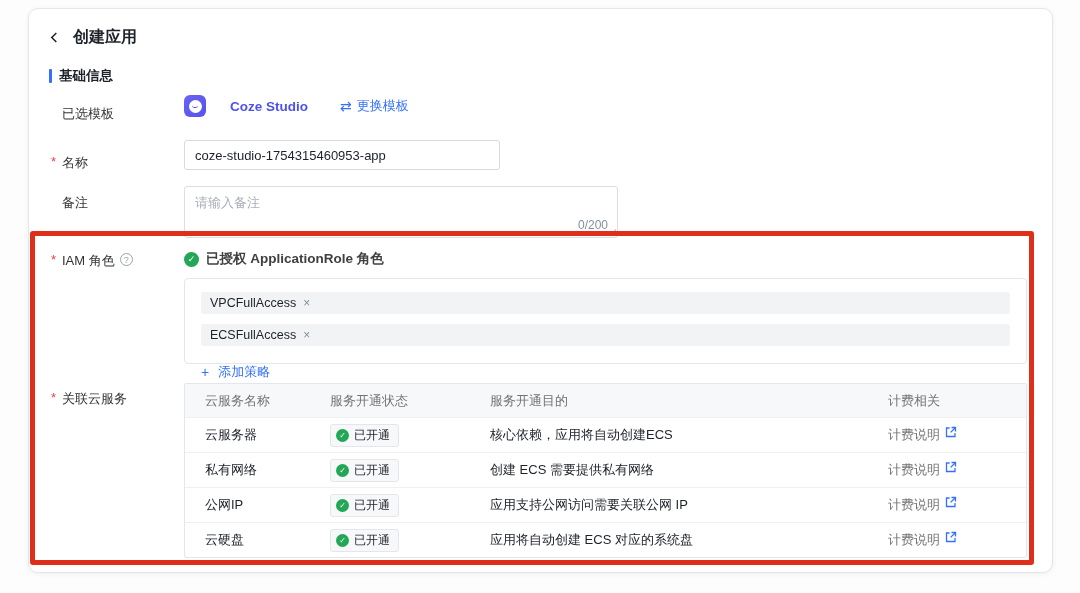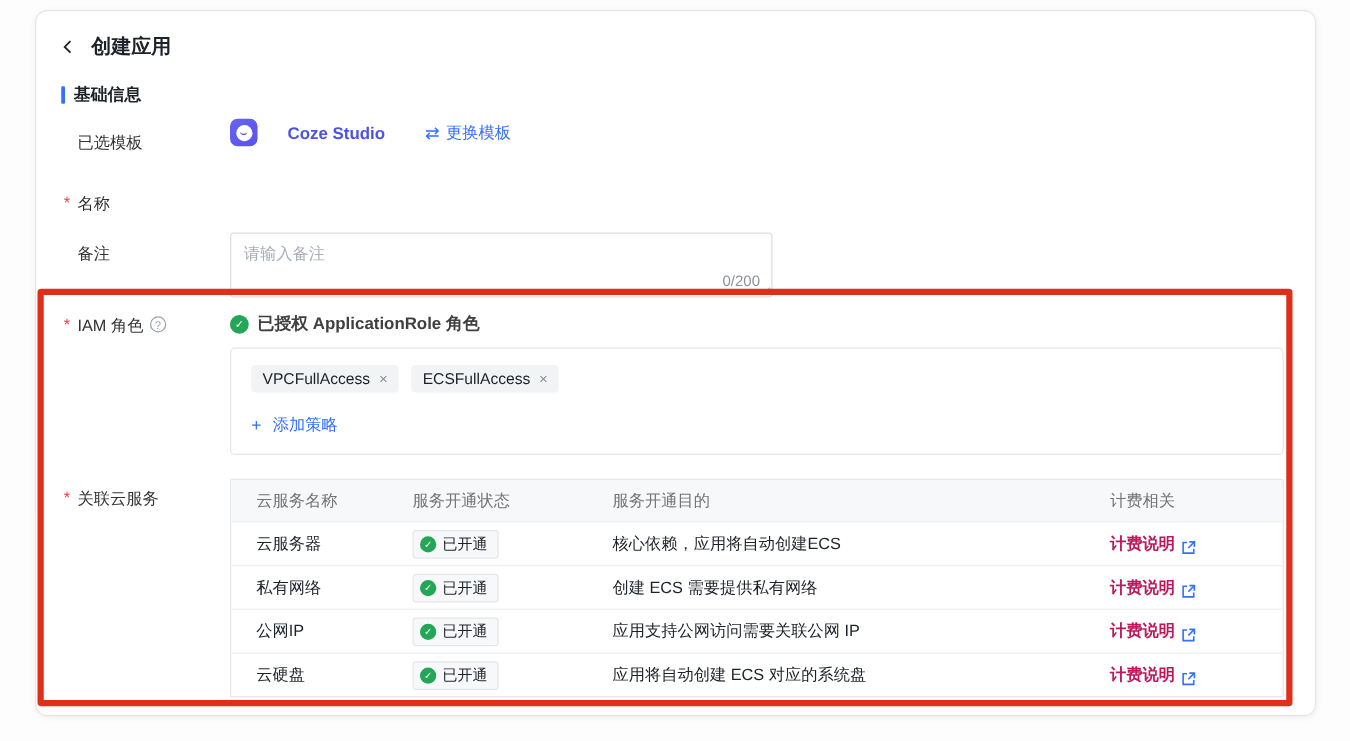--- a/index.html
+++ b/index.html
@@ -56,41 +56,41 @@
   
   .iam-label { top:243px; }
   .iam-status { position:absolute; left:155px; top:241px; display:flex; align-items:center; gap:7px; }
   .chk { border-radius:50%; background:#23a757; color:#fff; display:inline-flex;
          align-items:center; justify-content:center; }
   .chk-lg { width:15px; height:15px; font-size:9px; }
   .chk-sm { width:13px; height:13px; font-size:8px; }
   .iam-status-txt { font-size:13.5px; font-weight:bold; color:#404040; }
   .tagbox { position:absolute; left:155px; top:269px; width:843px; height:86px;
             border:1px solid #e5e6eb; border-radius:4px; background:#fff; padding:13px 16px; }
-  .tags { display:flex; gap:10px; }
+  .tags { display:flex; gap:10px;flex-direction:column; }
   .tag { display:inline-flex; align-items:center; gap:7px; background:#f2f3f5; border-radius:3px;
          padding:4px 9px; font-size:12.5px; color:#1d2129; }
   .tag-x { color:#86909c; font-size:12px; cursor:pointer; line-height:1; }
   .addpol { display:flex; align-items:center; gap:9px; color:#3370ff; font-size:13px;
             margin-top:17px; cursor:pointer; width:max-content; }
   .addpol .plus { font-size:14px; line-height:1; }
 
   
   .svc-label { top:381px; }
   .tbl { position:absolute; left:155px; top:374px; width:843px; border:1px solid #e5e6eb;
          border-radius:2px; background:#fff; font-size:13px; color:#1d2129; overflow:hidden; }
   .tr { display:flex; align-items:center; height:35px; border-top:1px solid #eef0f2; }
   .thead { height:33px; background:#f7f8fa; border-top:none; font-weight:500; color:#737373; }
   .c1 { width:145px; padding-left:20px; }
   .c2 { width:160px; }
   .c3 { flex:1; }
   .c4 { width:138px;margin-left:13px; }
   .badge { display:inline-flex; align-items:center; gap:5px; background:#f7f8fa;
            border:1px solid #e5e6eb; border-radius:3px; padding:2px 8px 2px 5px; font-size:12px; }
-  .bill { display:inline-flex; align-items:flex-end; gap:5px; color:#be185d; cursor:pointer;font-weight:bold; }
+  .bill { display:inline-flex; align-items:flex-start; gap:5px; color:#737373; cursor:pointer; }
   .ext svg { width:12px; height:12px; stroke:#3370ff; stroke-width:1.3; fill:none; display:block; }
 
   
   .redbox { position:absolute; left:30px; top:231px; width:1004px; height:334px;
             border:5px solid #de2f1b; border-radius:3px; pointer-events:none; z-index:9; }
 </style>
 </head>
 <body>
 
 <div id="screen">
@@ -122,20 +122,21 @@
       <span class="chg">
         <span class="swap">⇄</span>
         <span>更换模板</span>
       </span>
     </div>
 
     <div class="flabel" style="top:145px">
       <span class="req">*</span>
       <span>名称</span>
     </div>
+    <input class="inp" value="coze-studio-1754315460953-app" style="">
 
     <div class="flabel" style="top:185px">
       <span class="req"></span>
       <span>备注</span>
     </div>
     <div class="ta-wrap">
       <textarea class="ta" placeholder="请输入备注" style=""></textarea>
       <span class="counter">0/200</span>
       <span class="grip"></span>
     </div>

